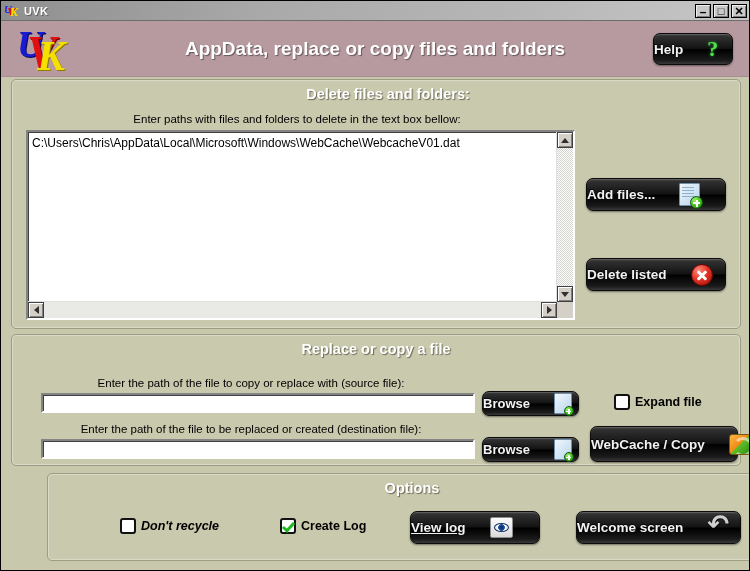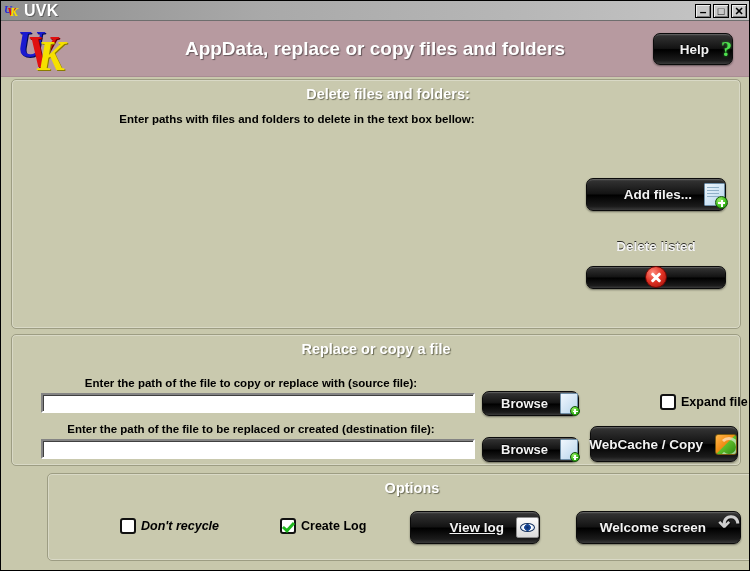--- a/index.html
+++ b/index.html
@@ -32,21 +32,21 @@
     border-bottom: 1px solid #6e6e6e;
   }
   .tb-icon {
     width: 16px; height: 16px;
     margin-right: 4px;
     position: relative;
     flex: none;
   }
   .tb-title {
     color: #ffffff;
-    font-size: 16px;
+    font-size: 11px;
     font-weight: bold;
     letter-spacing: .3px;
     text-shadow: 1px 1px 0 rgba(0,0,0,.35);
     flex: 1;
   }
   .tb-buttons { display: flex; gap: 2px; }
   .tb-btn {
     width: 16px; height: 14px;
     background: #c9c9c9;
     border: 1px solid #000;
@@ -115,22 +115,22 @@
   .btn {
     background: linear-gradient(to bottom, #4a4a4a 0%, #303030 8%, #131313 48%, #000000 52%, #1b1b1b 88%, #3a3a3a 100%);
     border: 1px solid #0b0b0b;
     border-radius: 7px;
     box-shadow: 0 1px 2px rgba(0,0,0,.45), inset 0 1px 0 rgba(255,255,255,.13);
     color: #f2f2f2;
     font-size: 13.5px;
     font-weight: bold;
     display: flex;
     align-items: center;
-    justify-content: flex-end;
-    gap: 12px;
+    justify-content: flex-start;
+    gap: 24px;
     box-sizing: border-box;
     cursor: default;
     text-shadow: 0 -1px 0 rgba(0,0,0,.8);
     user-select: none;
   }
   .btn .lbl { white-space: nowrap; }
 
   
   .panel {
     background: #c9c9ae;
@@ -144,21 +144,21 @@
     text-align: center;
     color: #ffffff;
     font-size: 14.5px;
     font-weight: bold;
     text-shadow: 1px 1px 1px rgba(90,90,70,.85);
     padding-top: 6px;
   }
   .field-label {
     font-size: 11.5px;
     color: #000;
-    font-weight: bold;
+    font-weight: normal;
     text-align: center;
   }
 
   
   .memo-wrap {
     position: absolute;
     background: #ffffff;
     border: 2px solid;
     border-color: #848484 #ffffff #ffffff #848484;
     box-shadow: inset 1px 1px 0 #404040, inset -1px -1px 0 #dcdcdc;
@@ -397,45 +397,63 @@
     <div class="btn help-btn">
       <span class="lbl">Help</span>
       <span class="ico ico-question">?</span>
     </div>
   </div>
 
   <div class="panel" style="position:absolute; left:10px; top:78px; width:730px; height:250px;padding-left:24px;">
     <div class="panel-title">Delete files and folders:</div>
     <div class="field-label" style="position:absolute; left:10px; top:33px; width:550px;">Enter paths with files and folders to delete in the text box bellow:</div>
 
+    <div class="memo-wrap" style="left:14px; top:50px; width:549px; height:190px;">
+      <div class="memo-text">C:\Users\Chris\AppData\Local\Microsoft\Windows\WebCache\WebcacheV01.dat</div>
+      <div class="sb-v"></div>
+      <div class="sb-btn" style="right:0; top:0;">
+          <i class="arw arw-up"></i>
+        </div>
+      <div class="sb-btn" style="right:0; bottom:16px;">
+          <i class="arw arw-down"></i>
+        </div>
+      <div class="sb-h"></div>
+      <div class="sb-btn" style="left:0; bottom:0;">
+          <i class="arw arw-left"></i>
+        </div>
+      <div class="sb-btn" style="right:16px; bottom:0;">
+          <i class="arw arw-right"></i>
+        </div>
+      <div class="sb-corner"></div>
+    </div>
 
     <div class="btn" style="position:absolute; right:14px; top:98px; width:140px; height:33px;">
       <span class="lbl">Add files...</span>
       <span class="ico ico-file">
           <i class="plus-badge"></i>
         </span>
     </div>
-    <div class="btn" style="position:absolute; right:14px; top:186px; width:140px; height:23px;flex-direction:column;">
+    <div class="btn" style="position:absolute; right:14px; top:178px; width:140px; height:33px;">
       <span class="lbl">Delete listed</span>
       <span class="ico ico-delete"></span>
     </div>
   </div>
 
   <div class="panel" style="position:absolute; left:10px; top:333px; width:730px; height:132px;">
     <div class="panel-title">Replace or copy a file</div>
 
     <div class="field-label" style="position:absolute; left:14px; top:42px; width:450px;">Enter the path of the file to copy or replace with (source file):</div>
     <input class="txt" type="text" style="position: absolute; left: 29px; top: 58px; width: 434px; height: 20px;" value="">
     <div class="btn" style="position:absolute; left:470px; top:56px; width:97px; height:25px; font-size:13px;">
       <span class="lbl">Browse</span>
       <span class="ico ico-browse">
           <i class="plus-badge"></i>
         </span>
     </div>
-    <div class="cbox" style="position:absolute; left:602px; top:59px;margin-left:46px;">
+    <div class="cbox" style="position:absolute; left:602px; top:59px;">
       <span class="box"></span>
       <span class="txtlbl">Expand file</span>
     </div>
 
     <div class="field-label" style="position:absolute; left:14px; top:88px; width:450px;">Enter the path of the file to be replaced or created (destination file):</div>
     <input class="txt" type="text" style="position: absolute; left: 29px; top: 104px; width: 434px; height: 20px;" value="">
     <div class="btn" style="position:absolute; left:470px; top:102px; width:97px; height:25px; font-size:13px;">
       <span class="lbl">Browse</span>
       <span class="ico ico-browse">
           <i class="plus-badge"></i>

